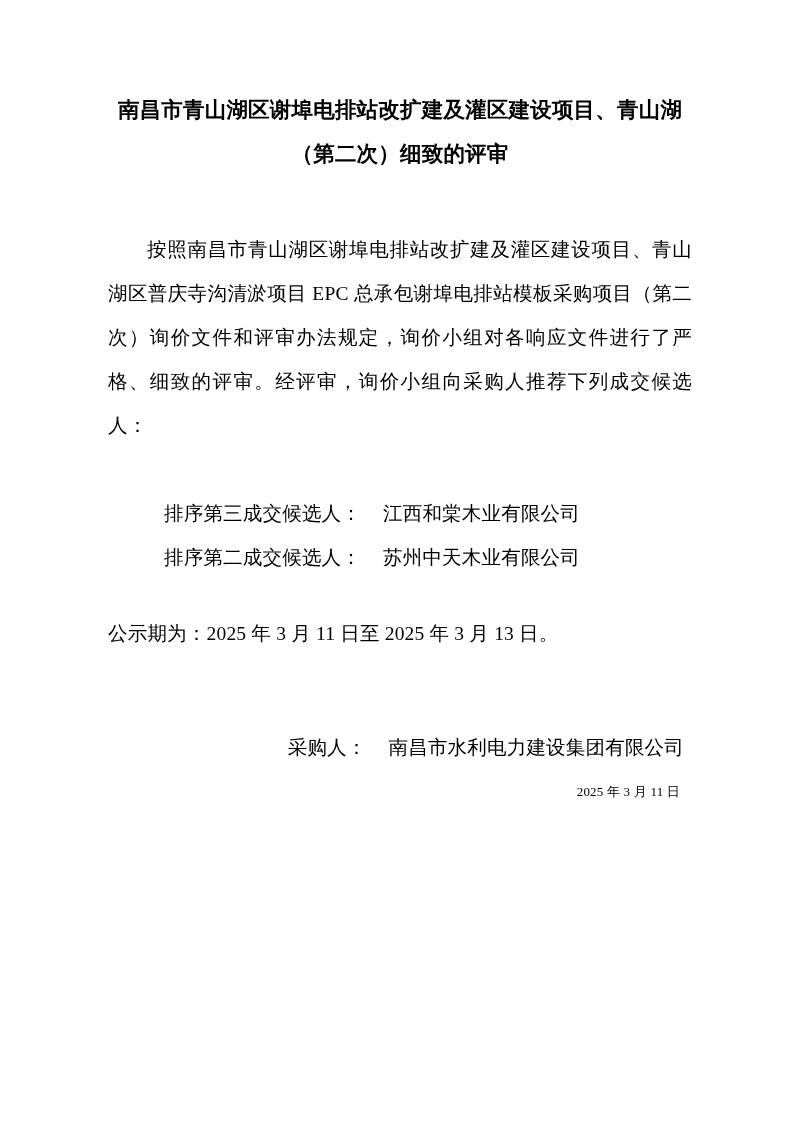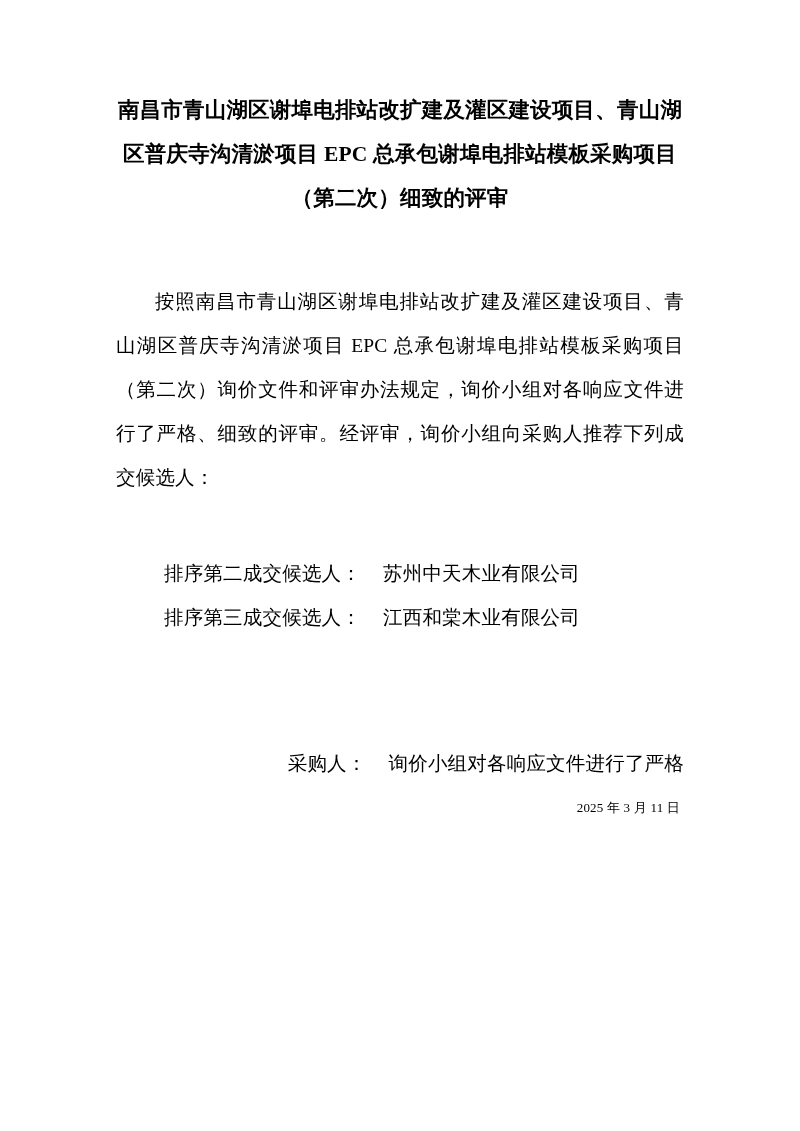--- a/index.html
+++ b/index.html
@@ -33,21 +33,21 @@
     padding: 0 2px;
   }
   .spacer-after-title {
     height: 52px;
   }
   .body-para {
     font-size: 19.5px;
     line-height: 44px;
     text-align: justify;
     text-justify: inter-ideograph;
-    margin: 8px;
+    margin: 0;
     text-indent: 2em;
     letter-spacing: 0.2px;
   }
   .spacer-mid {
     height: 44px;
   }
   .candidates {
     margin: 0;
     padding: 0;
     list-style: none;
@@ -102,44 +102,44 @@
     padding-right: 4px;
   }
 </style>
 </head>
 <body>
 
 <div class="page">
 
   <div>
     <div class="doc-title">南昌市青山湖区谢埠电排站改扩建及灌区建设项目、青山湖</div>
-    <div class="doc-title">区普庆寺沟清淤项目 EPC 总承包谢埠电排站模板采购项目</div>
     <div class="doc-title">（第二次）细致的评审</div>
   </div>
 
   <div class="spacer-after-title"></div>
 
   <p class="body-para">按照南昌市青山湖区谢埠电排站改扩建及灌区建设项目、青山湖区普庆寺沟清淤项目 EPC 总承包谢埠电排站模板采购项目（第二次）询价文件和评审办法规定，询价小组对各响应文件进行了严格、细致的评审。经评审，询价小组向采购人推荐下列成交候选人：</p>
 
   <div class="spacer-mid"></div>
 
   <ul class="candidates">
     <li class="candidate-row">
-      <span class="candidate-label">排序第二成交候选人：</span><span class="candidate-value">苏州中天木业有限公司</span>
+      <span class="candidate-label">排序第三成交候选人：</span><span class="candidate-value">江西和棠木业有限公司</span>
     </li>
     <li class="candidate-row">
-      <span class="candidate-label">排序第三成交候选人：</span><span class="candidate-value">江西和棠木业有限公司</span>
+      <span class="candidate-label">排序第二成交候选人：</span><span class="candidate-value">苏州中天木业有限公司</span>
     </li>
   </ul>
 
   <div class="spacer-small"></div>
 
+  <p class="notice-period">公示期为：2025 年 3 月 11 日至 2025 年 3 月 13 日。</p>
 
   <div class="spacer-large"></div>
 
   <div class="signature-block">
     <div class="sig-line">
-      <span class="sig-label">采购人：</span><span class="sig-value">询价小组对各响应文件进行了严格</span>
+      <span class="sig-label">采购人：</span><span class="sig-value">南昌市水利电力建设集团有限公司</span>
     </div>
     <div class="sig-date">2025 年 3 月 11 日</div>
   </div>
 
 </div>
 
 </body></html>

